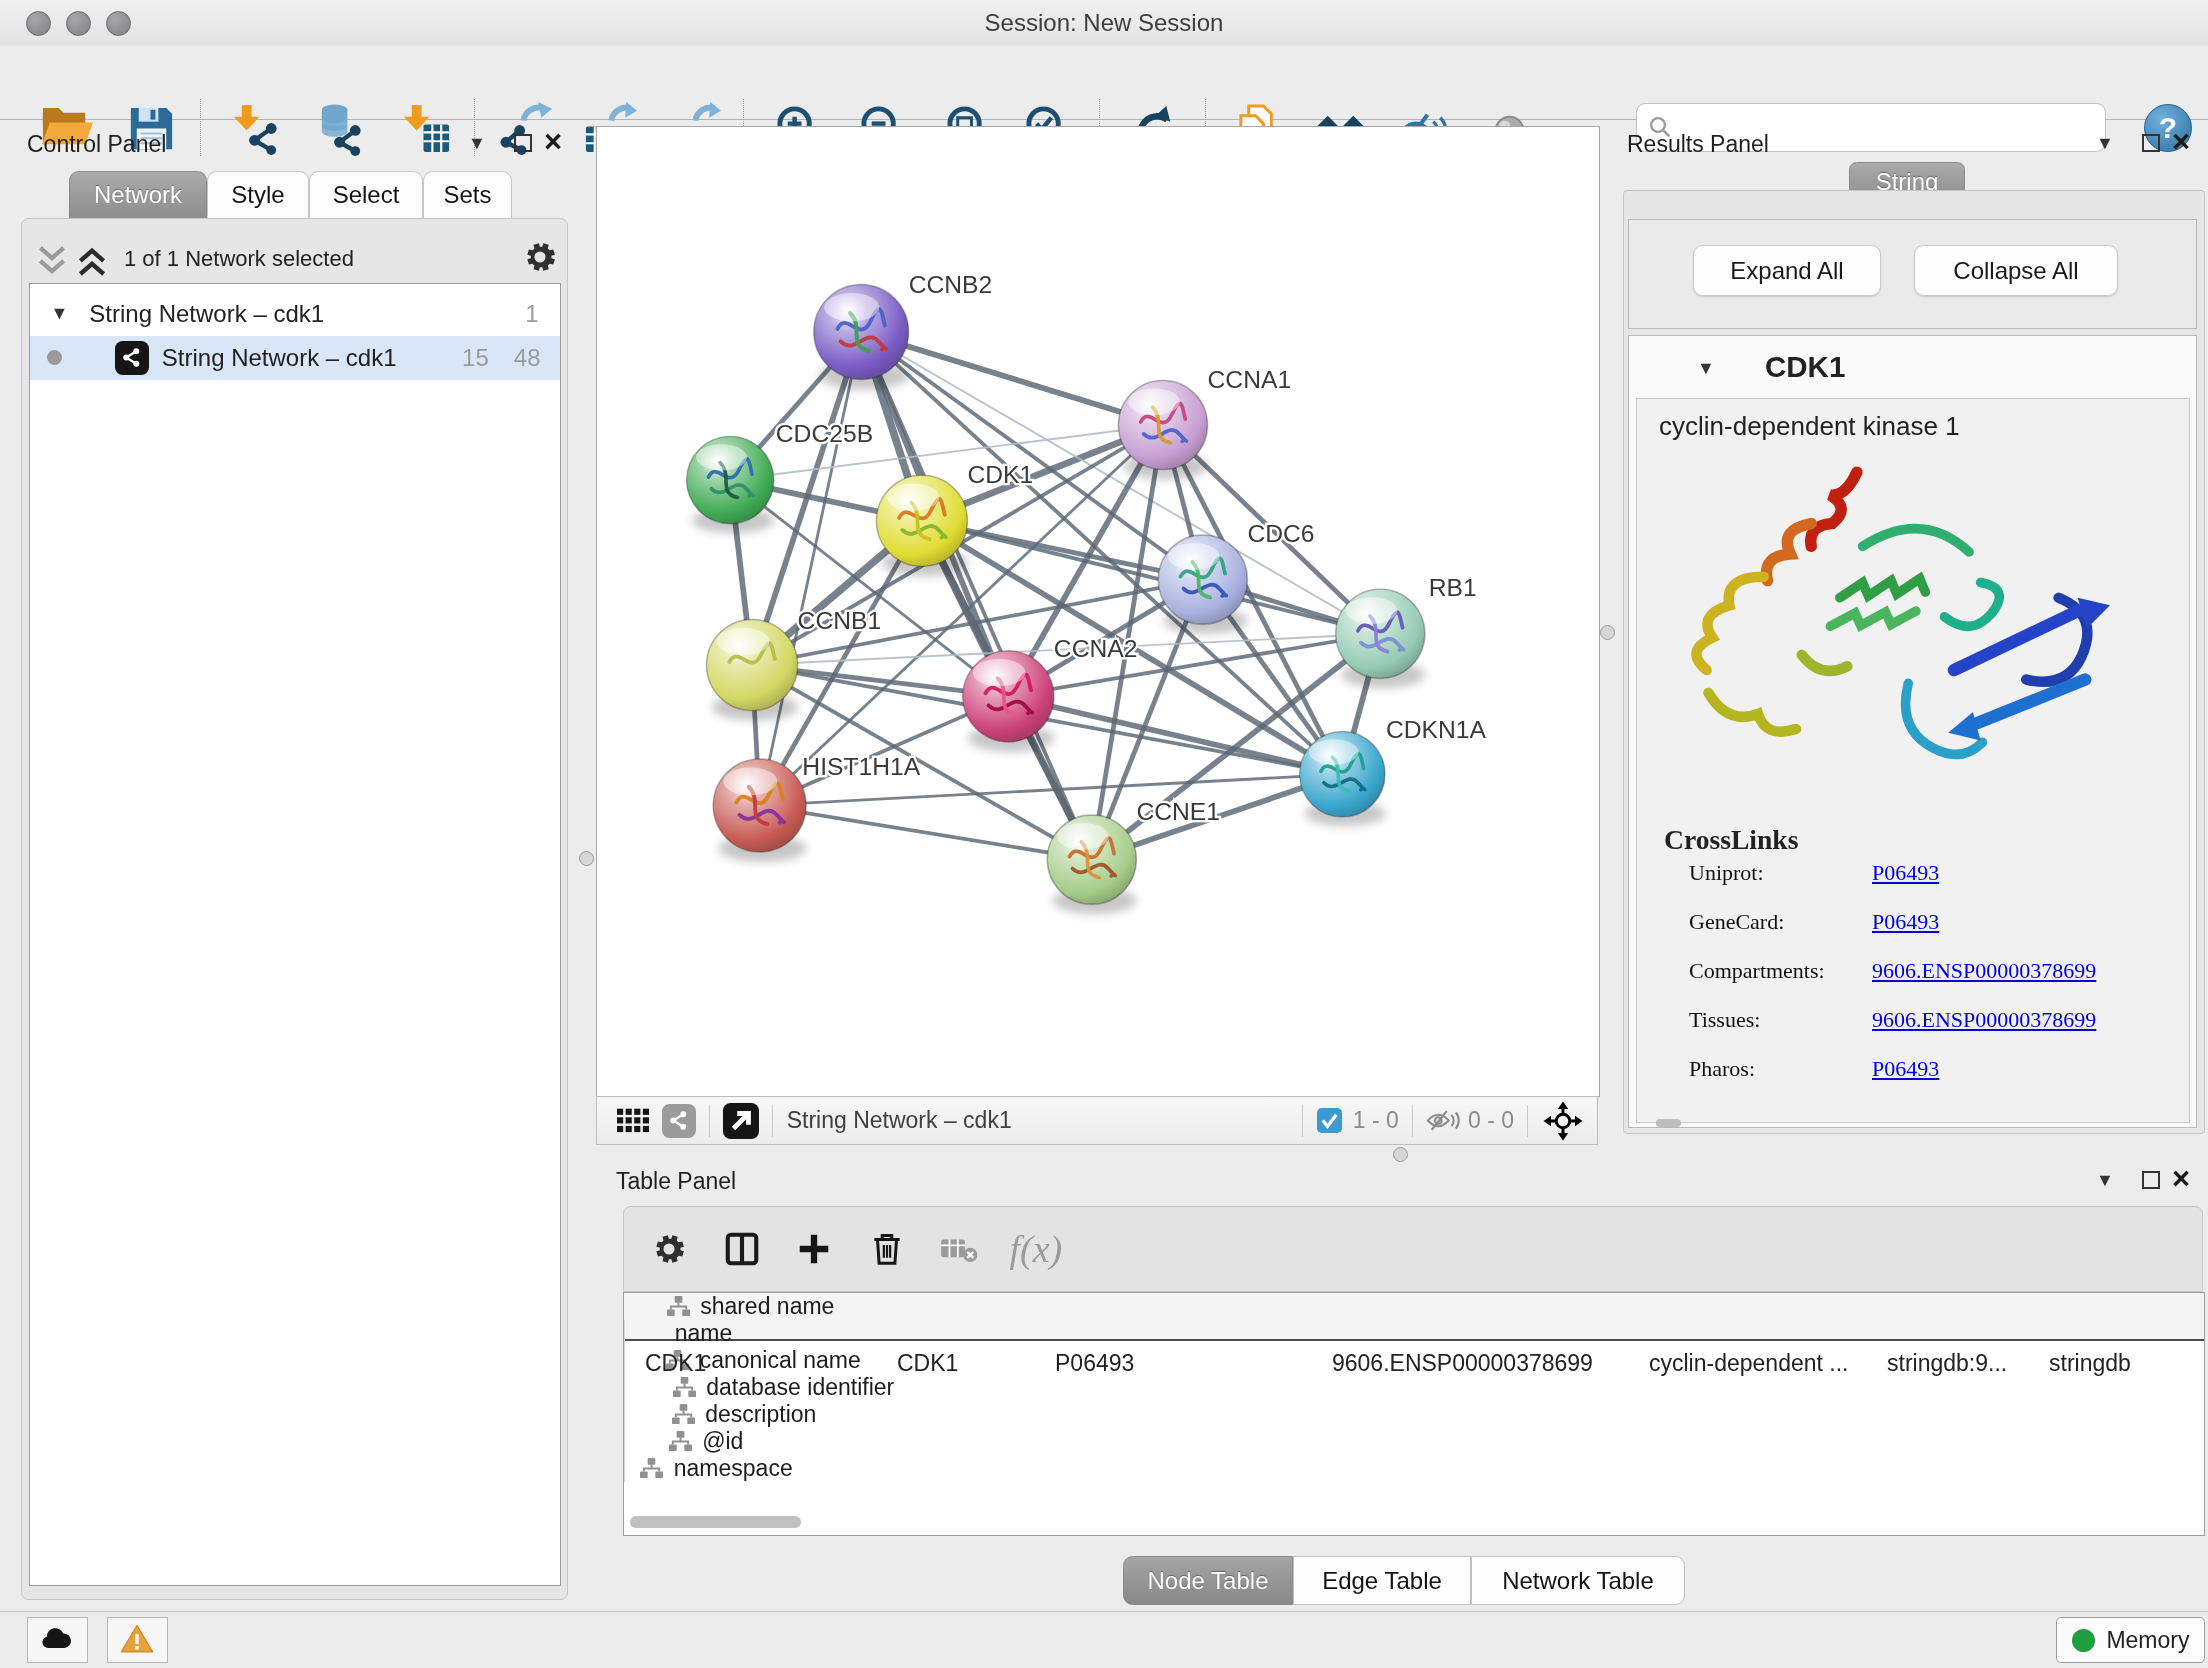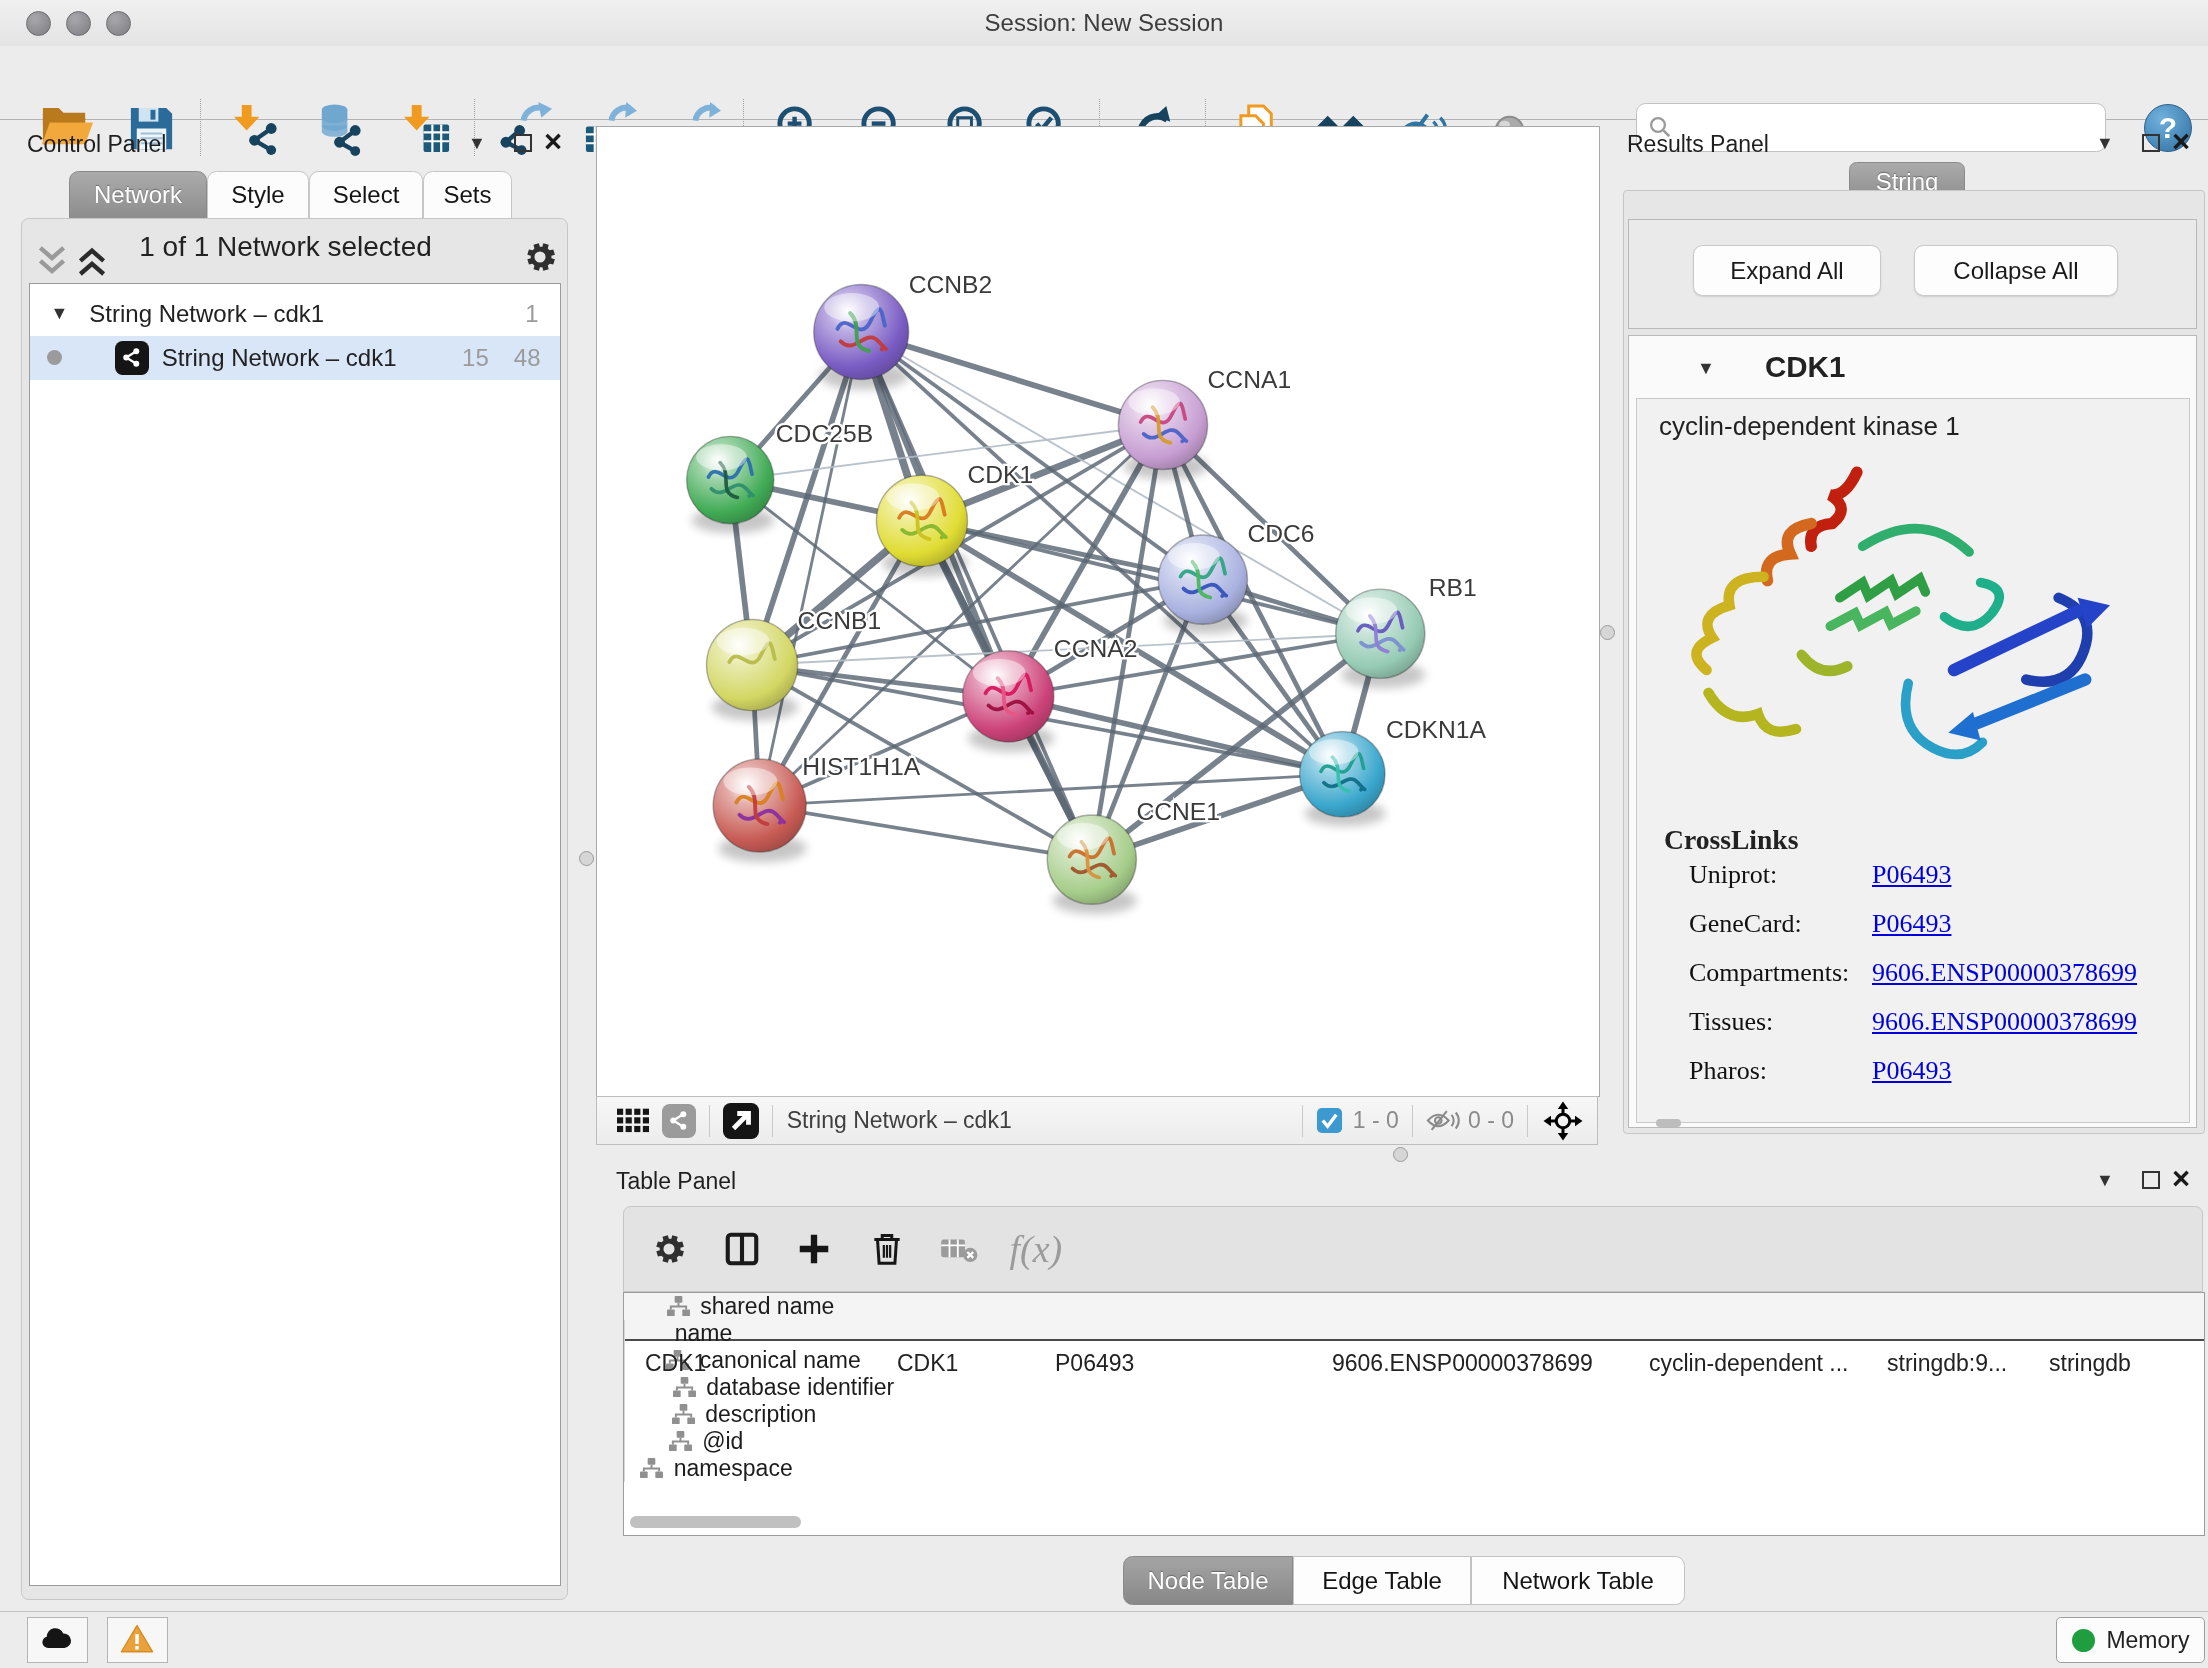--- a/index.html
+++ b/index.html
@@ -44,21 +44,21 @@
              border:1px solid #bdbdbd;box-sizing:border-box;display:flex;align-items:center;}
   .nf-sep{width:0;height:32px;border-left:1px solid #c9c9c9;margin:0 13.3px;}
   .nf-ic{width:38px;height:38px;display:flex;align-items:center;justify-content:center;}
   .nf-ic svg{width:32px;height:32px;}
   .sq-badge{width:36px;height:36px;border-radius:7.6px;background:#151515;display:flex;align-items:center;justify-content:center;}
   .handle-dot{width:15px;height:15px;border-radius:50%;background:#d6d6d6;border:1px solid #9a9a9a;box-sizing:border-box;}
   
   .btn{background:#fdfdfd;border:1px solid #c9c9c9;border-radius:9.5px;display:flex;align-items:center;justify-content:center;
        font-size:24px;color:#1a1a1a;box-shadow:0 1px 1.9px rgba(0,0,0,.12);}
   .serif{font-family:"Liberation Serif",serif;}
-  .cl-row{display:flex;font-size:26px;height:49px;align-items:baseline;}
+  .cl-row{display:flex;font-size:22px;height:49px;align-items:baseline;}
   .cl-label{width:183px;color:#111;}
   .cl-value{color:#0000dd;text-decoration:underline;}
   
   .ttool-ic{width:44px;height:44px;display:flex;align-items:center;justify-content:center;}
   .ttool-ic svg{width:38px;height:38px;}
   .thead{display:flex;background:#f4f4f4;border-bottom:2.9px solid #4a4a4a;box-sizing:border-box;height:48px;flex-direction:column;}
   .th{display:flex;align-items:center;justify-content:center;gap:9.5px;font-size:23px;color:#1c1c1c;
       border-left:1px solid #d8d8d8;box-sizing:border-box;overflow:hidden;white-space:nowrap;flex:none;}
   .th:first-child{border-left:none;}
   .th svg{width:25px;height:23px;flex:none;}
@@ -249,21 +249,21 @@
           <path d="M3 4l8 7 8-7"></path>
           <path d="M3 13l8 7 8-7"></path>
         </g>
       </svg></span>
   <span class="abs" style="left:76px;top:242px;width:32px;height:32px"><svg viewBox="0 0 22 26">
         <g stroke="#2b2b2b" stroke-width="3" fill="none">
           <path d="M3 22l8-7 8 7"></path>
           <path d="M3 13l8-7 8 7"></path>
         </g>
       </svg></span>
-  <div class="abs" style="left:124px;top:231px;width:323px;text-align:center;font-size:28px">1 of 1 Network selected</div>
+  <div class="abs" style="left:124px;top:246px;width:323px;font-size:22px">1 of 1 Network selected</div>
   <span class="abs" style="left:521px;top:238px;width:38px;height:38px"><svg viewBox="0 0 24 24">
         <path fill-rule="evenodd" d="M12 15.5a3.5 3.5 0 110-7 3.5 3.5 0 010 7zm9.4-2.1l-2.2-.6a7.6 7.6 0 000-1.6l2.2-.6-1-3.4-2.3.6a7.6 7.6 0 00-1.2-1.2l.6-2.3-3.4-1-.6 2.2a7.6 7.6 0 00-1.6 0l-.6-2.2-3.4 1 .6 2.3a7.6 7.6 0 00-1.2 1.2l-2.3-.6-1 3.4 2.2.6a7.6 7.6 0 000 1.6l-2.2.6 1 3.4 2.3-.6a7.6 7.6 0 001.2 1.2l-.6 2.3 3.4 1 .6-2.2a7.6 7.6 0 001.6 0l.6 2.2 3.4-1-.6-2.3a7.6 7.6 0 001.2-1.2l2.3.6z" fill="#2f2f2f"></path>
       </svg></span>
 
   <div class="abs whitebox" style="left:28.5px;top:283px;width:530px;height:1301px">
     <div class="treerow" style="margin-top:7.6px">
       <span class="caret" style="margin-left:21px">▼</span>
       <span style="margin-left:21px">String Network – cdk1</span>
       <span class="cnt" style="margin-left:auto;margin-right:21px">1</span>
     </div>

